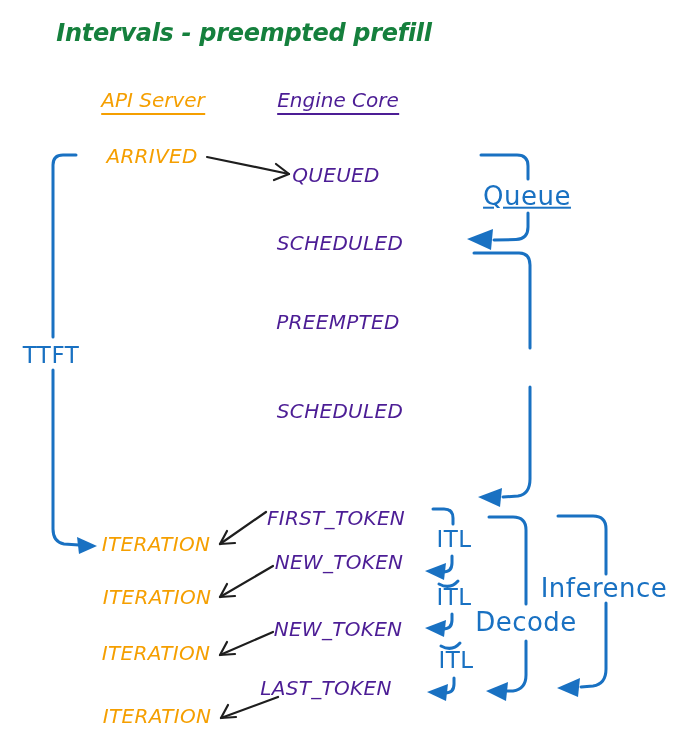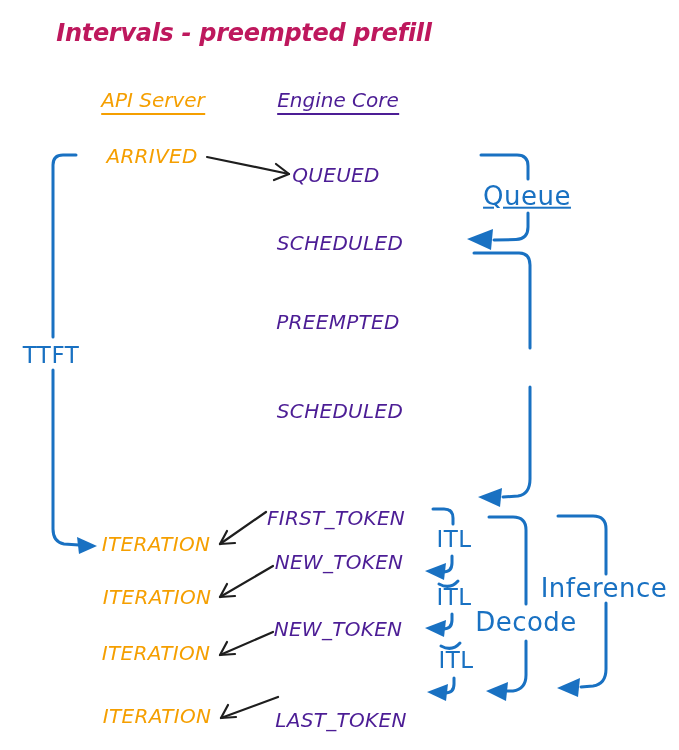--- a/index.html
+++ b/index.html
@@ -14,21 +14,21 @@
 
   .lbl {
     position:absolute;
     transform:translate(-50%,-50%);
     white-space:nowrap;
     line-height:1.1;
   }
   .hand { font-style:italic; }
   .title {
     left:244px; top:33px;
-    font-size:24px; font-weight:bold; color:#be185d;
+    font-size:24px; font-weight:bold; color:#15803d;
     letter-spacing:-0.3px;
   }
   .hdr { font-size:20px; padding:0 2px 2px 2px; }
   .hdr .u { border-bottom:2px solid currentColor; padding-bottom:1px; }
   .api { color:#f59f00; }
   .eng { color:#4c1d95; }
   .event { font-size:20px; letter-spacing:0.3px; }
   .blue {
     color:#1971c2;
     font-style:normal;
@@ -134,21 +134,21 @@
   <div class="lbl hand event api" style="left:156px; top:653px;">ITERATION</div>
   <div class="lbl hand event api" style="left:157px; top:716px;">ITERATION</div>
 
   <div class="lbl hand event eng" style="left:336px; top:175px;">QUEUED</div>
   <div class="lbl hand event eng" style="left:340px; top:243px;">SCHEDULED</div>
   <div class="lbl hand event eng" style="left:338px; top:322px;">PREEMPTED</div>
   <div class="lbl hand event eng" style="left:340px; top:411px;">SCHEDULED</div>
   <div class="lbl hand event eng" style="left:336px; top:518px;">FIRST_TOKEN</div>
   <div class="lbl hand event eng" style="left:339px; top:562px;">NEW_TOKEN</div>
   <div class="lbl hand event eng" style="left:338px; top:629px;">NEW_TOKEN</div>
-  <div class="lbl hand event eng" style="left:341px; top:688px;margin-top:32px;">LAST_TOKEN</div>
+  <div class="lbl hand event eng" style="left:326px; top:688px;">LAST_TOKEN</div>
 
   <div class="lbl blue small" style="left:51px; top:356px;">TTFT</div>
   <div class="lbl blue" style="left:527px; top:196px;text-decoration:underline;">Queue</div>
   <div class="lbl blue small" style="left:454px; top:540px;">ITL</div>
   <div class="lbl blue small" style="left:454px; top:598px;">ITL</div>
   <div class="lbl blue small" style="left:456px; top:661px;">ITL</div>
   <div class="lbl blue" style="left:526px; top:622px;">Decode</div>
   <div class="lbl blue" style="left:604px; top:588px;">Inference</div>
 
 </div>

